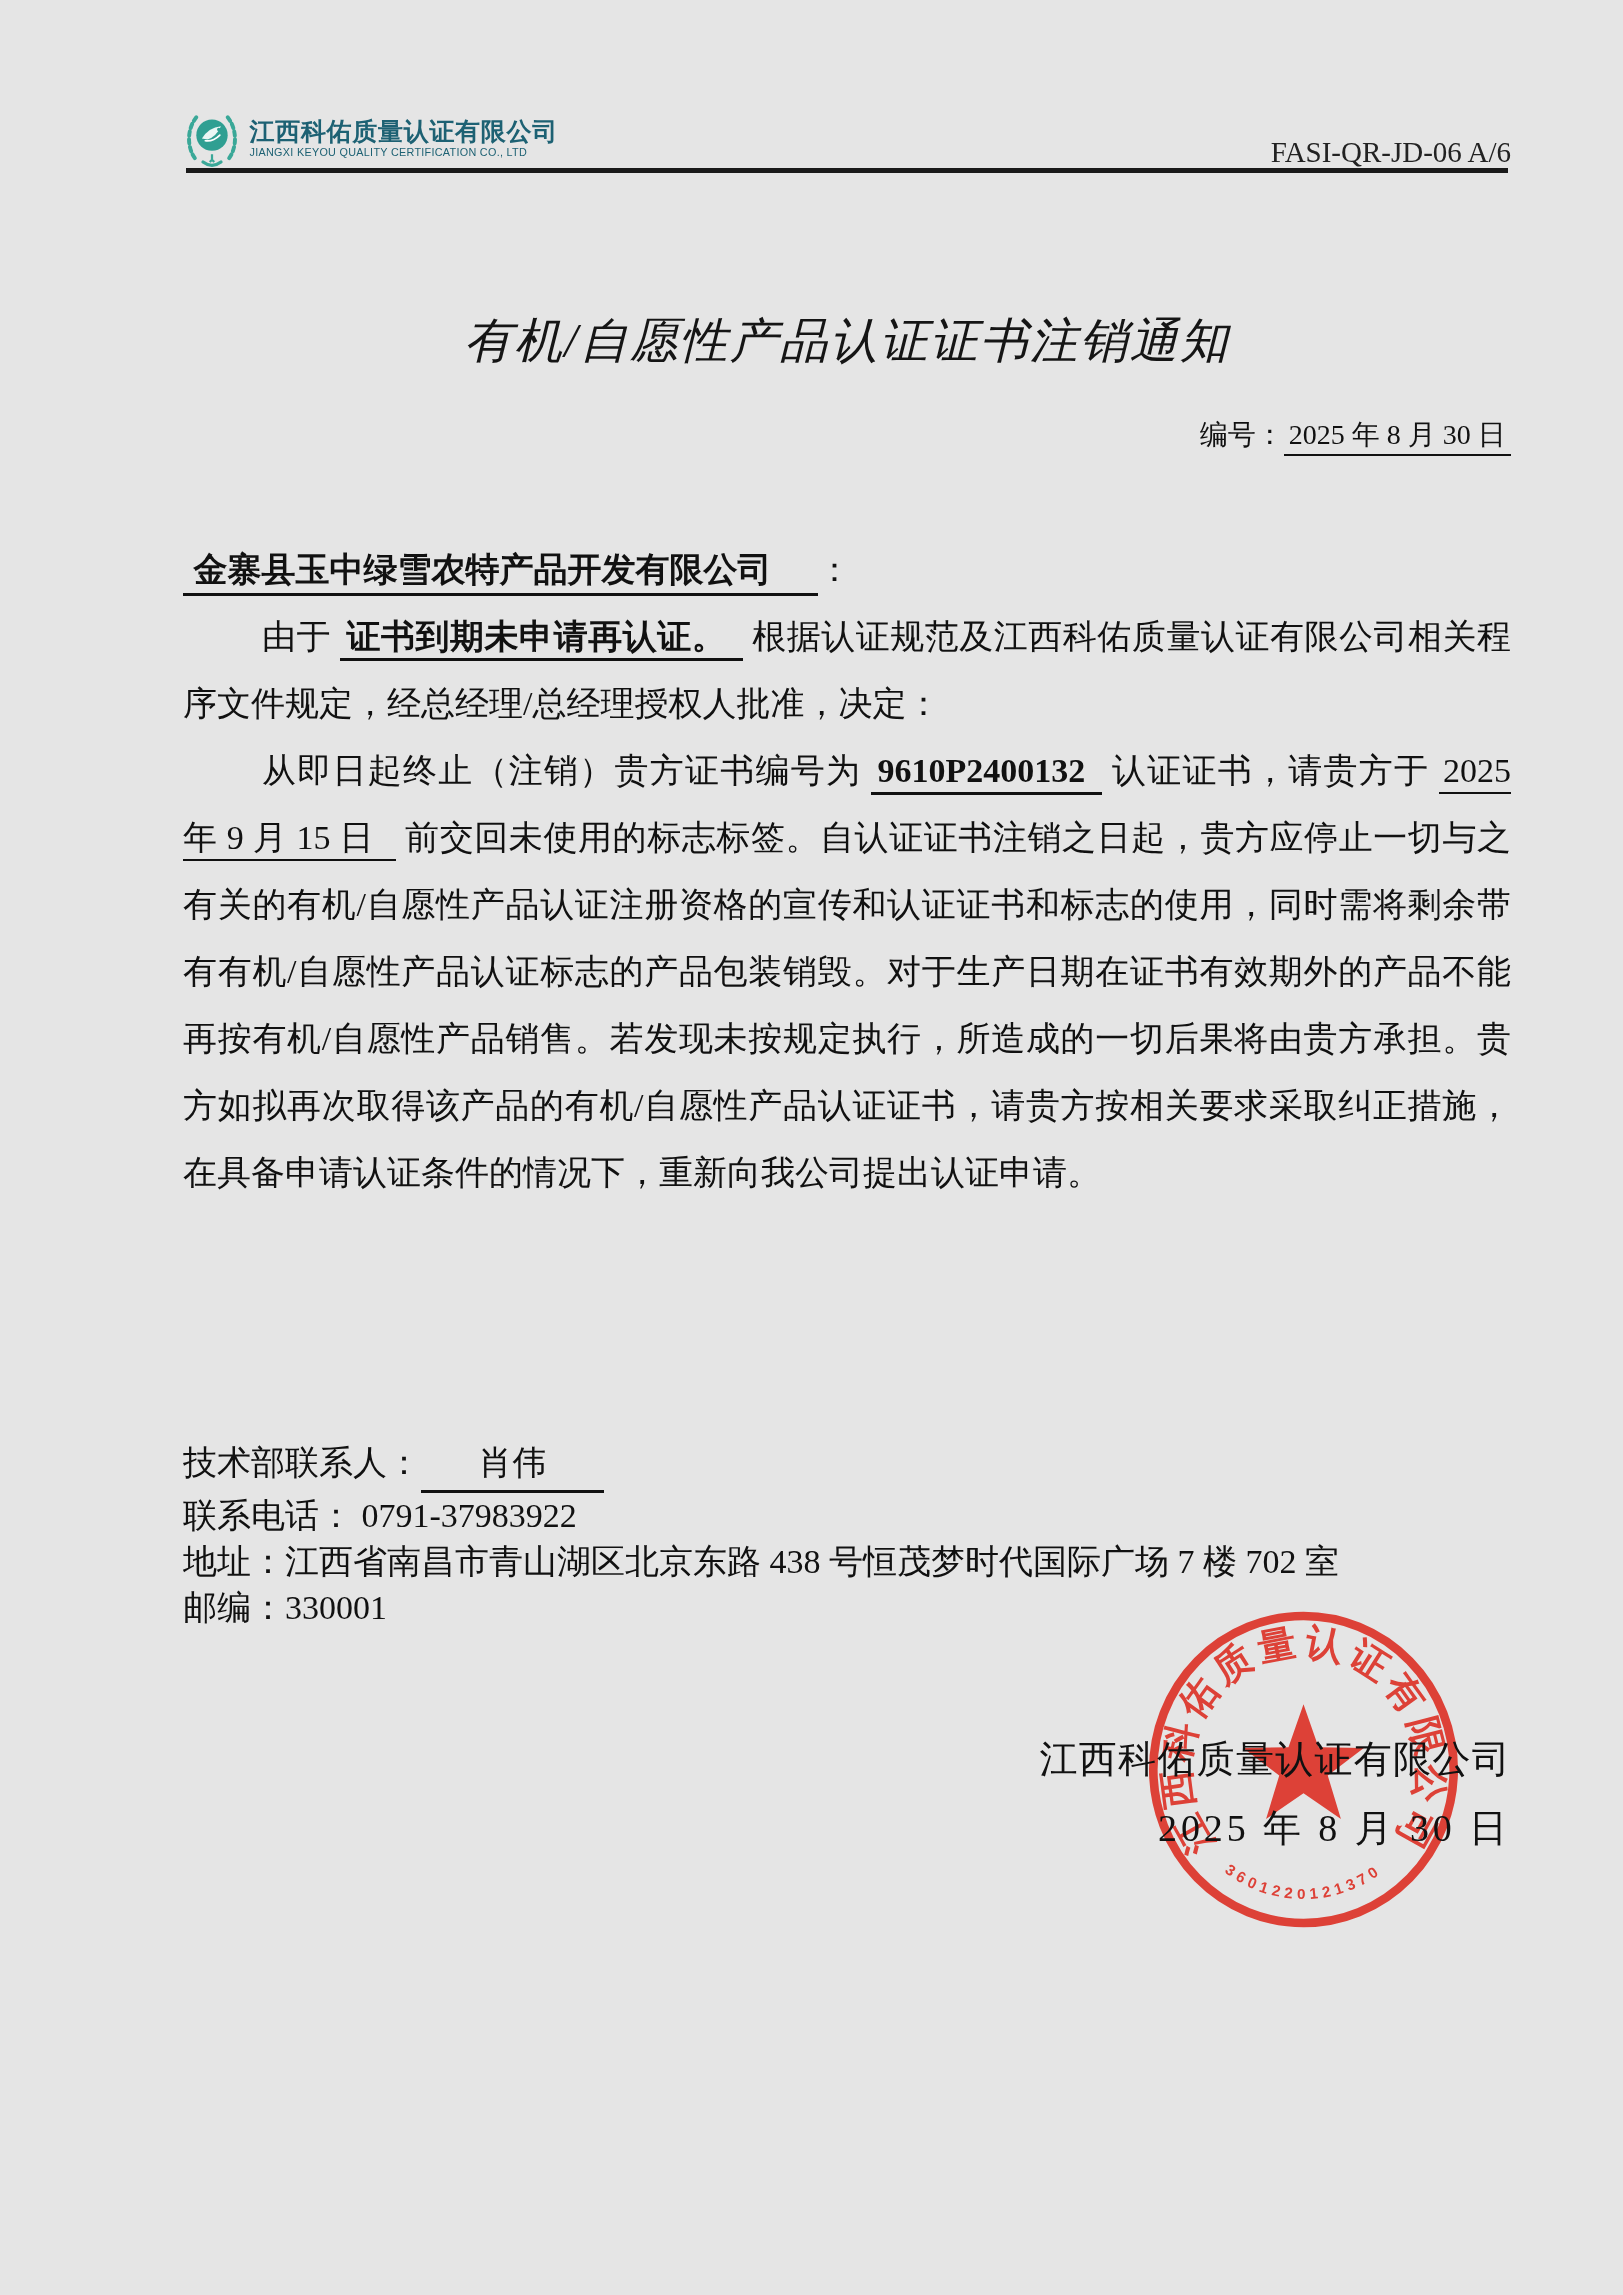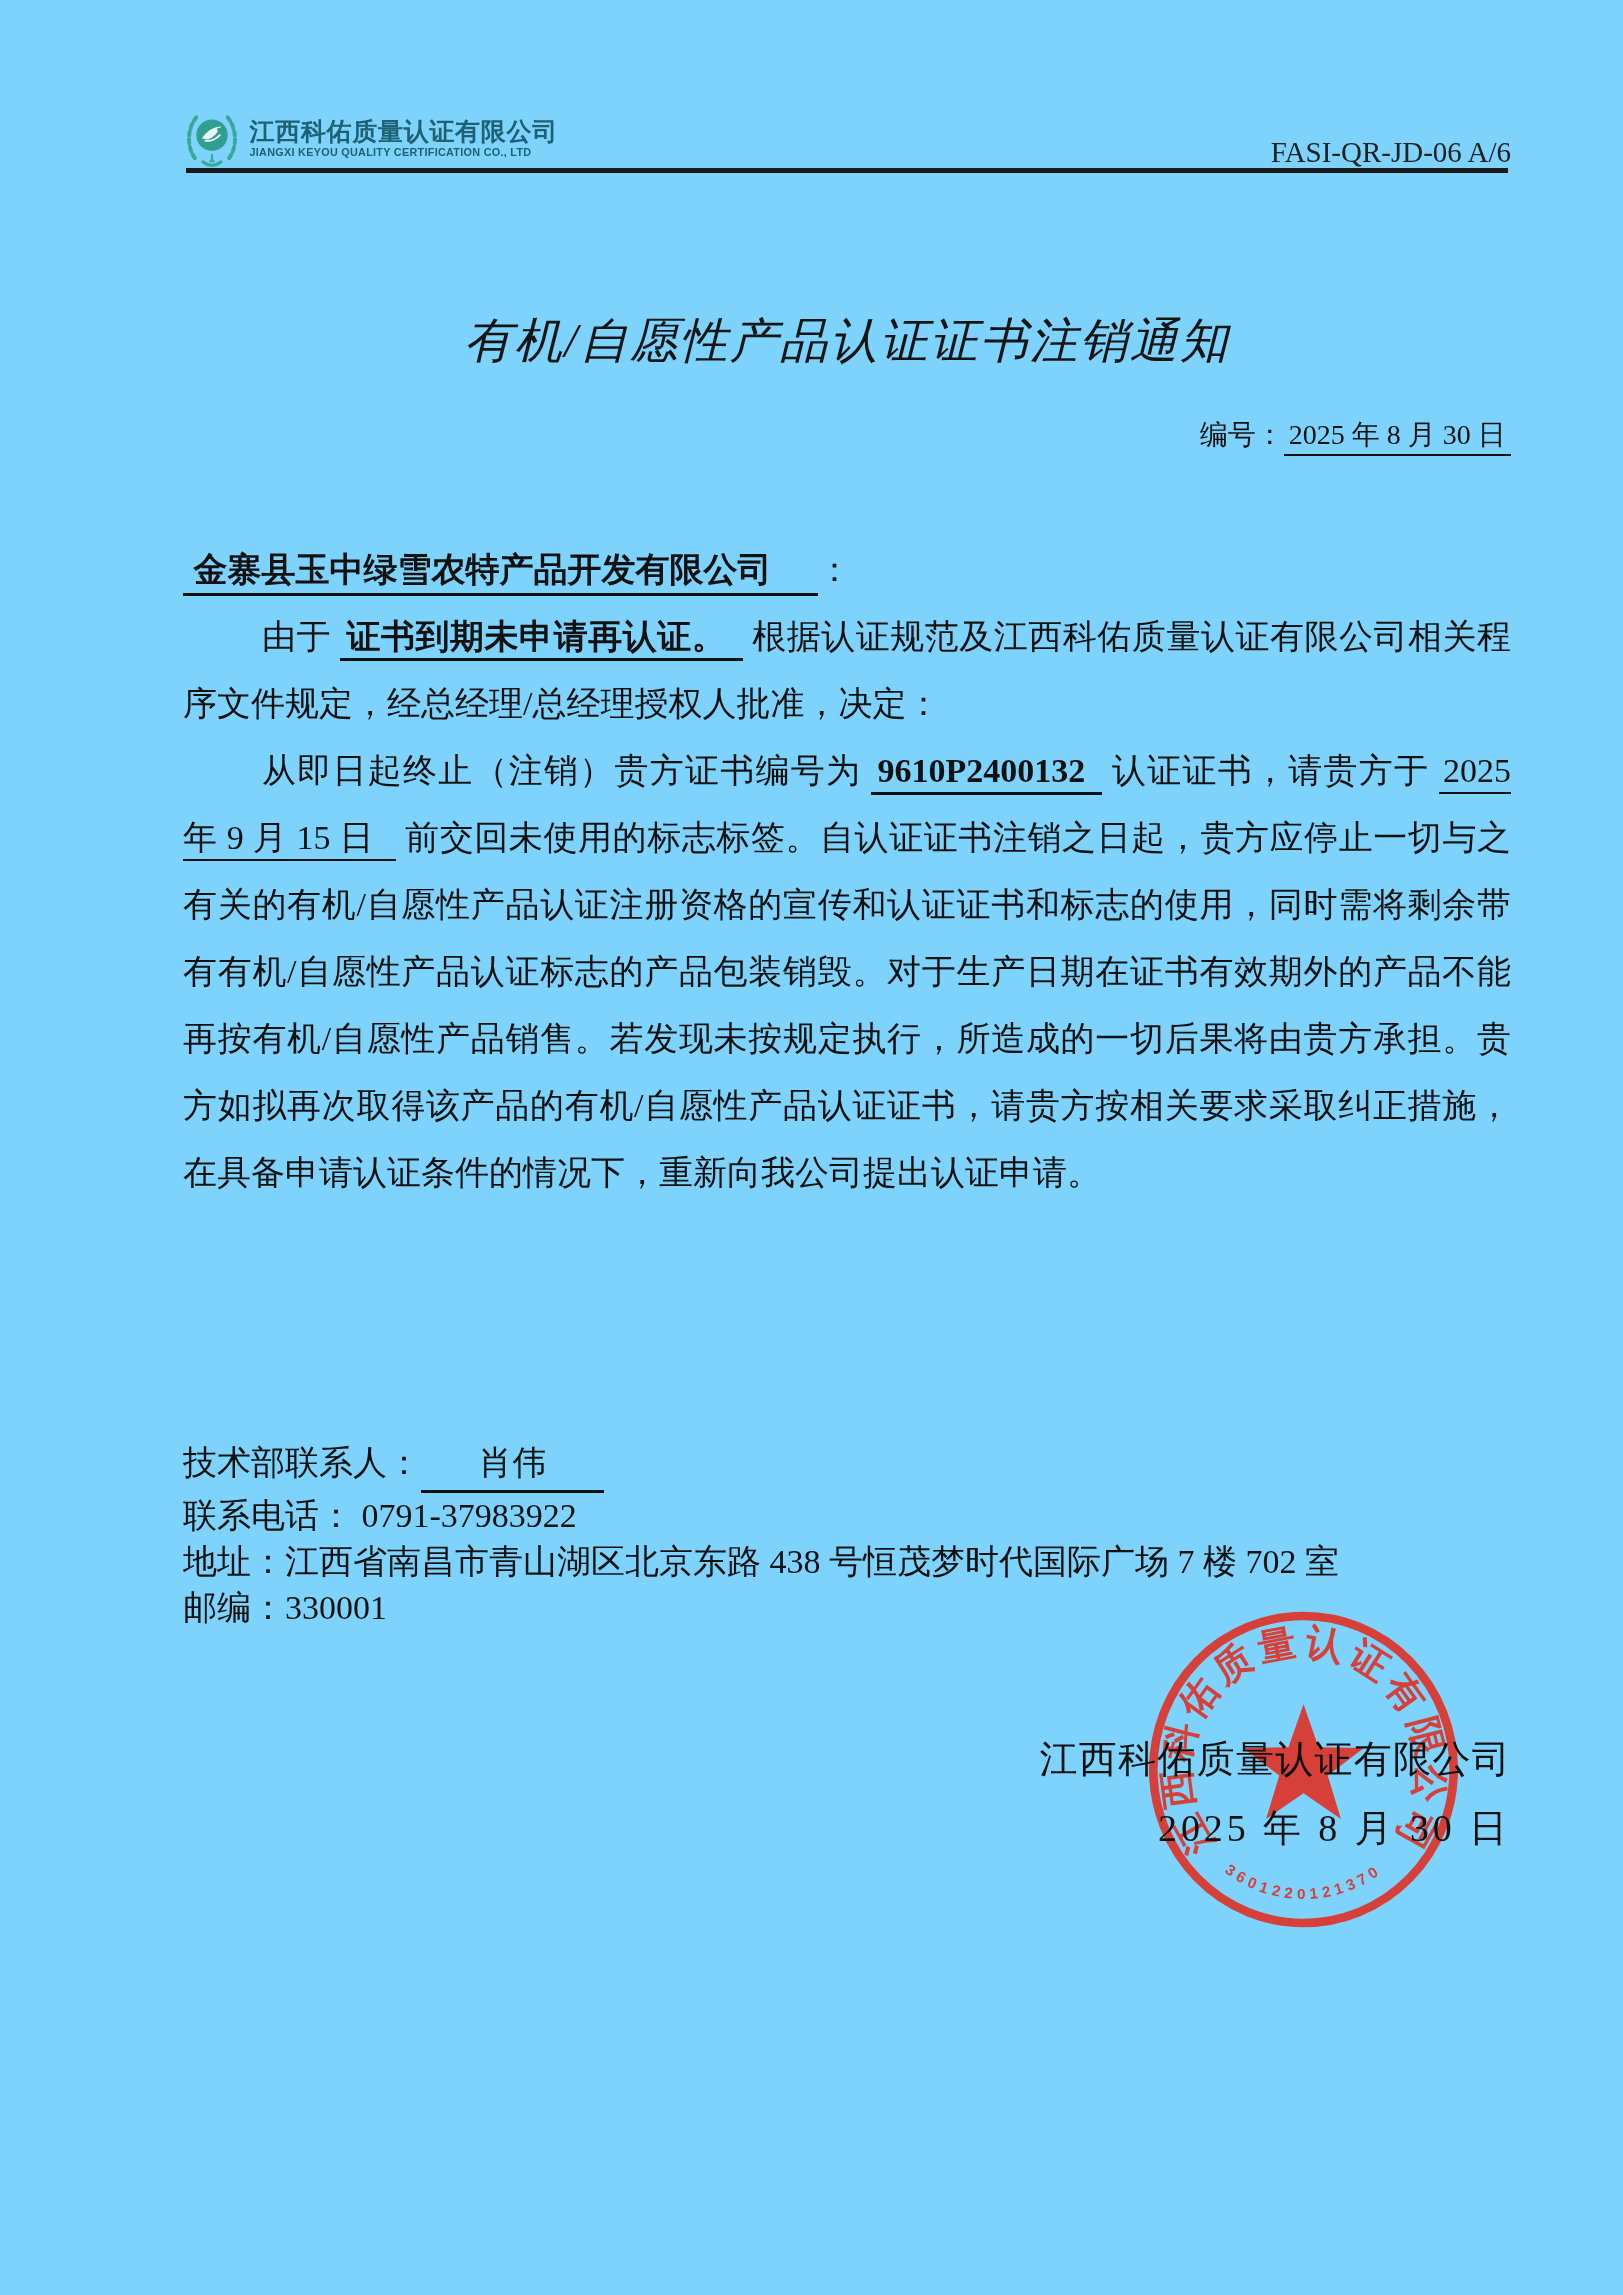--- a/index.html
+++ b/index.html
@@ -1,30 +1,30 @@
 <!DOCTYPE html>
 <html style="font-size:10.5px"><head>
 <meta charset="utf-8">
 <style>
   html,body{margin:0;padding:0;background:#888;}
   .page{
     position:relative;
     width:1623px;height:2295px;
-    background:#7dd3fc;
+    background:#e5e5e5;
     overflow:hidden;
     font-family:"Liberation Serif","DejaVu Serif",serif;
     color:#111;
   }
   
   .header{position:absolute;left:183px;top:105px;width:1328px;height:68px;}
   .logo{position:absolute;left:1.3px;top:1.3px;display:flex;align-items:center;}
   .logo-emblem{width:56px;height:65px;flex:0 0 auto;}
   .logo-text{margin-left:9.2px;font-family:"Liberation Sans","DejaVu Sans",sans-serif;}
   .logo-cn{font-size:25px;font-weight:bold;color:#1d6173;letter-spacing:0.7px;line-height:27.5px;}
-  .logo-en{font-size:10.8px;font-weight:bold;color:#1d6173;letter-spacing:0.3px;line-height:14.4px;}
+  .logo-en{font-size:10.8px;font-weight:normal;color:#1d6173;letter-spacing:0.3px;line-height:14.4px;}
   .doc-code{position:absolute;right:0;bottom:3.9px;font-size:29px;color:#222;}
   .header-rule{position:absolute;left:186px;top:168px;width:1322px;height:5.2px;background:#1a1a1a;}
   
   .title{position:absolute;left:183px;top:309px;width:1328px;text-align:center;
          font-size:48px;letter-spacing:2px;color:#151515;font-style:italic;}
   .number-line{position:absolute;left:183px;top:416px;width:1328px;text-align:right;font-size:28px;}
   .number-line .u{white-space:pre;border-bottom:2.6px solid #111;padding:0 5.2px 3.9px 5.2px;}
   
   .addressee{position:absolute;left:183px;top:547px;font-size:34px;text-align:center;}
   .addressee .name{font-weight:bold;border-bottom:3.3px solid #111;padding:0 46px 5.2px 10.5px;}

